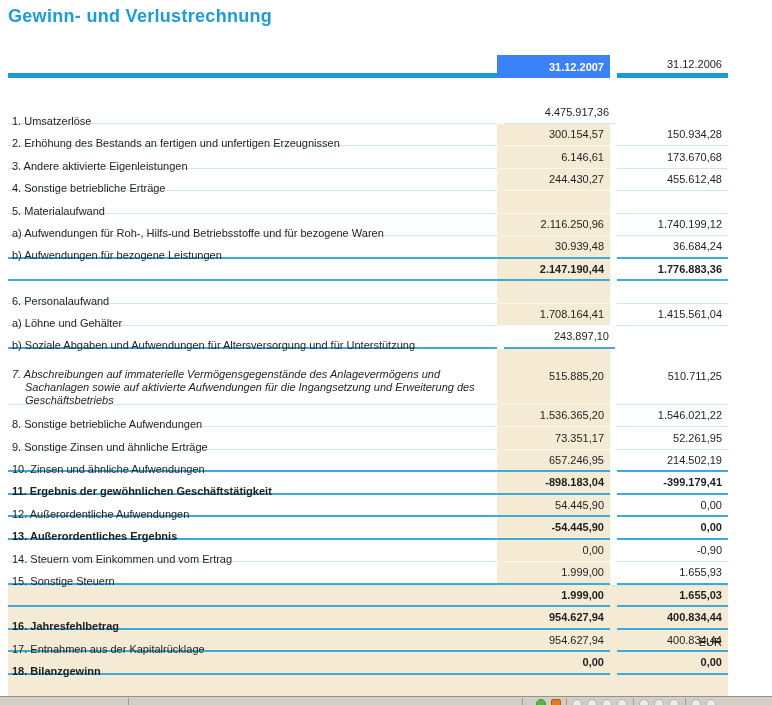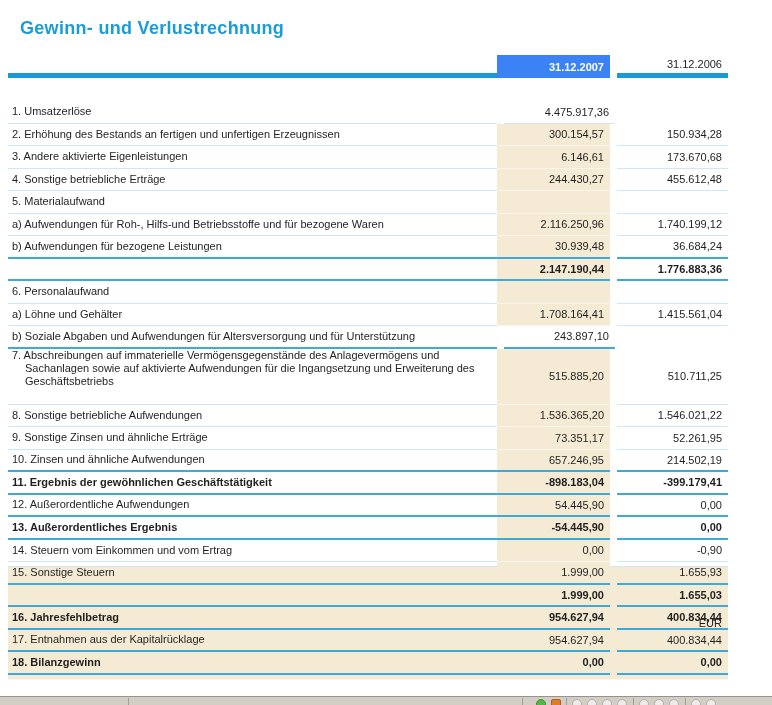--- a/index.html
+++ b/index.html
@@ -6,21 +6,21 @@
   .page{
     position:relative;
     width:772px;height:705px;
     background:#ffffff;
     overflow:hidden;
     font-family:"Liberation Sans",sans-serif;
     color:#1f1f1f;
     font-size:11px;
   }
   .page-title{
-    margin:12px;
+    margin:0;
     padding:6px 0 0 8px;
     font-size:18px;
     font-weight:bold;
     letter-spacing:0.3px;
     color:#1b9cd8;
   }
   .pnl-table{
     position:absolute;
     top:55px;left:8px;
     width:720px;
@@ -47,24 +47,26 @@
   }
   .row{display:flex;height:22.5px;}
   .row.eur{height:23px;flex-direction:column;}
   .row.tall{height:56px;}
   .cell-label{
     flex:0 0 489px;box-sizing:border-box;
     border-bottom:1px solid #cde7f5;
     display:flex;align-items:center;
     padding-left:4px;
     line-height:13px;
+    margin-top:19px;
   }
   .row.tall .cell-label{
     padding-left:17px;text-indent:-13px;
     display:block;
+    font-style:italic;
   }
   .cell-2007{
     flex:0 0 113px;box-sizing:border-box;
     background:#f5ebd5;
     border-bottom:1px solid #fbf6ea;
     display:flex;align-items:center;justify-content:flex-end;
     padding-right:6px;
   }
   .cell-gap{flex:0 0 7px;box-sizing:border-box;}
   .cell-2006{

